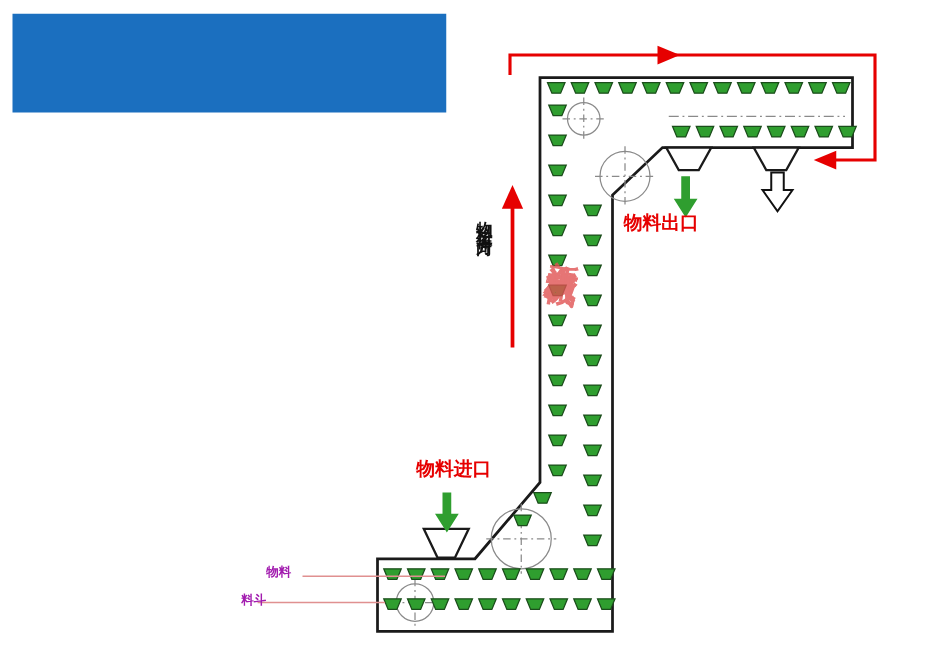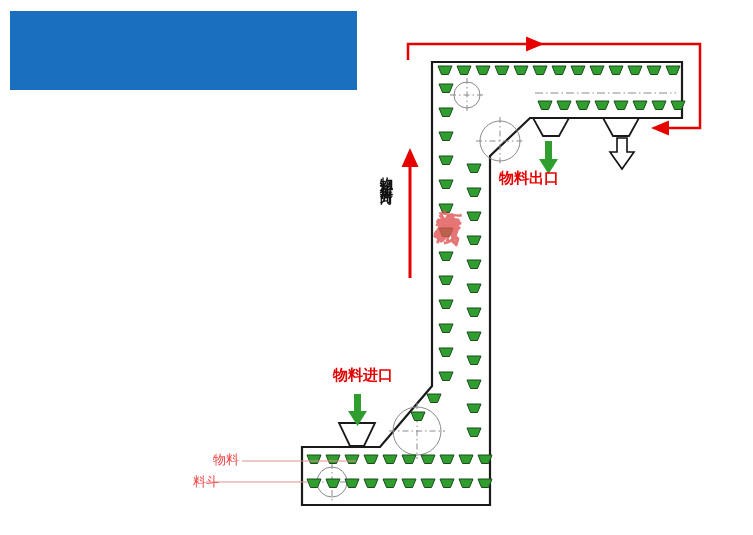--- a/index.html
+++ b/index.html
@@ -9,21 +9,21 @@
   }
   .banner{
     position:absolute;left:10px;top:11px;width:347px;height:79px;
     background:var(--banner-bg,#1b6fbf);color:var(--banner-text,#fff);
     font-weight:bold;font-size:20px;line-height:30px;
     padding:10px 0 0 18px;box-sizing:border-box;letter-spacing:1px;
   }
   .diagram{position:absolute;left:0;top:0;}
   .lbl{position:absolute;white-space:nowrap;}
   .red-lbl{color:var(--label-red,#e60000);font-weight:bold;font-size:15px;}
-  .small-lbl{font-size:13px;color:#ef4444;}
+  .small-lbl{font-size:10px;color:#a21caf;font-weight:bold;}
   .vert-lbl{
     writing-mode:vertical-rl;text-orientation:upright;
     font-size:13px;color:#111;letter-spacing:3px;font-weight:bold;
   }
   .watermark{
     position:absolute;left:438px;top:186px;
     writing-mode:vertical-rl;text-orientation:upright;
     font-size:26px;font-weight:bold;letter-spacing:2px;
     color:var(--watermark-red,#e05353);opacity:.8;
     transform:rotate(9deg);transform-origin:top left;

